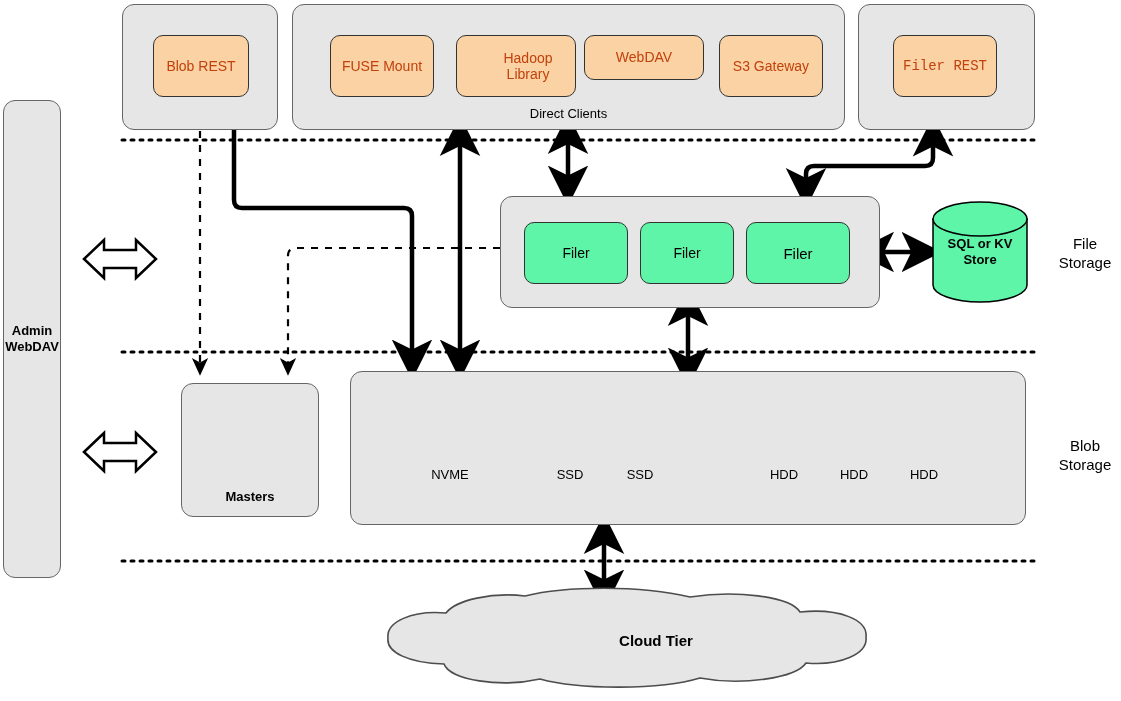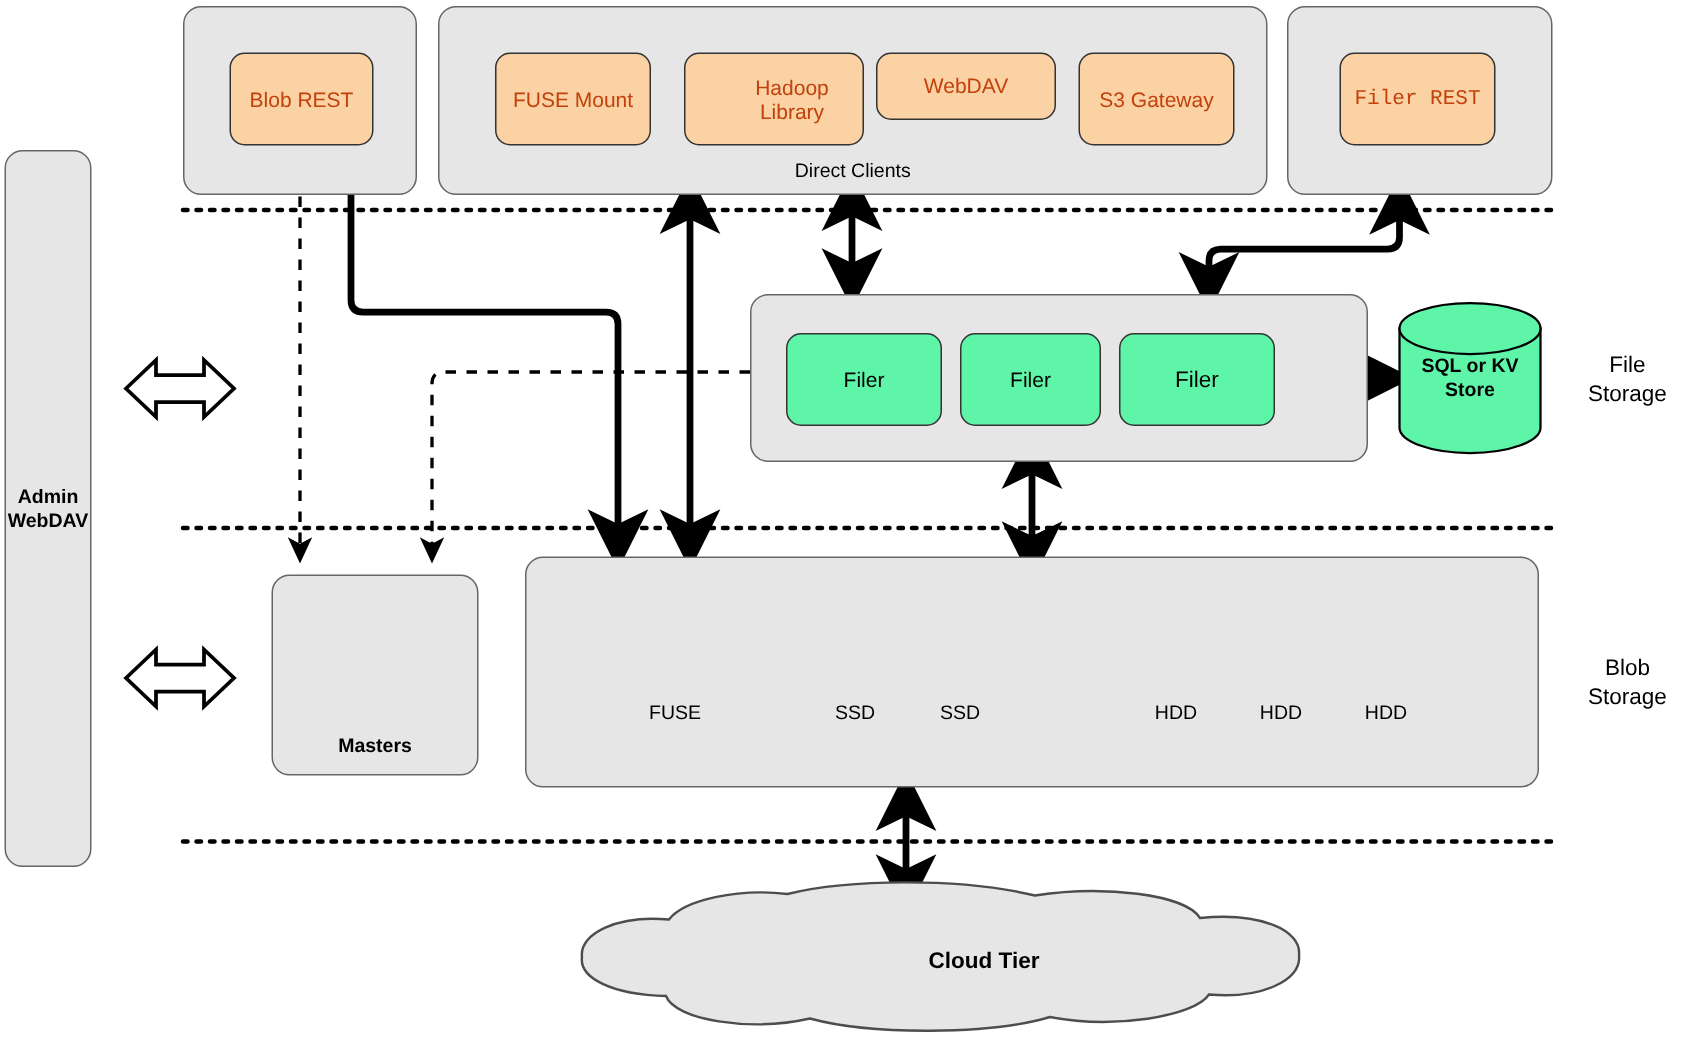--- a/index.html
+++ b/index.html
@@ -188,42 +188,42 @@
     <div class="node chip" style="left:163px;top:30px;width:120px;height:62px;padding-left:24px;">Hadoop Library</div>
     <div class="node chip" style="left:291px;top:30px;width:120px;height:45px;">WebDAV</div>
     <div class="node chip" style="left:426px;top:30px;width:104px;height:62px;">S3 Gateway</div>
     <div class="grp-caption" style="left:0;top:101px;">Direct Clients</div>
   </div>
 
   <div class="node group-box" style="left:858px;top:4px;width:177px;height:126px;font-family:Liberation Mono, monospace;">
     <div class="node chip" style="left:34px;top:30px;width:104px;height:62px;">Filer REST</div>
   </div>
 
-  <div class="node group-box" style="left:500px;top:196px;width:412px;height:112px;">
+  <div class="node group-box" style="left:500px;top:196px;width:380px;height:112px;">
     <div class="node chip-green" style="left:23px;top:25px;width:104px;height:62px;">Filer</div>
     <div class="node chip-green" style="left:139px;top:25px;width:94px;height:62px;">Filer</div>
     <div class="node chip-green filer-big" style="left:245px;top:25px;width:104px;height:62px;">Filer</div>
   </div>
 
   <div class="node" style="left:933px;top:236px;width:94px;height:40px;">
     <div class="sql-label" style="top:0;">
       <span>SQL or KV</span><br>
       <span>Store</span>
     </div>
   </div>
 
   <div class="node group-box" style="left:181px;top:383px;width:138px;height:134px;">
     <div class="masters-label">Masters</div>
   </div>
 
   <div class="node group-box" style="left:350px;top:371px;width:676px;height:154px;">
   </div>
 
   <div class="node" style="left:0;top:0;width:1121px;height:701px;pointer-events:none;">
-    <div class="cyl-label" style="top:467px;left:424px;width:52px;">FUSE</div>
+    <div class="cyl-label" style="top:467px;left:424px;width:52px;">NVME</div>
     <div class="cyl-label" style="top:467px;left:544px;width:52px;">SSD</div>
     <div class="cyl-label" style="top:467px;left:614px;width:52px;">SSD</div>
     <div class="cyl-label" style="top:467px;left:758px;width:52px;">HDD</div>
     <div class="cyl-label" style="top:467px;left:828px;width:52px;">HDD</div>
     <div class="cyl-label" style="top:467px;left:898px;width:52px;">HDD</div>
   </div>
 
   <div class="node" style="left:444px;top:632px;width:424px;height:22px;">
     <div class="cloud-label" style="top:0;">Cloud Tier</div>
   </div>

